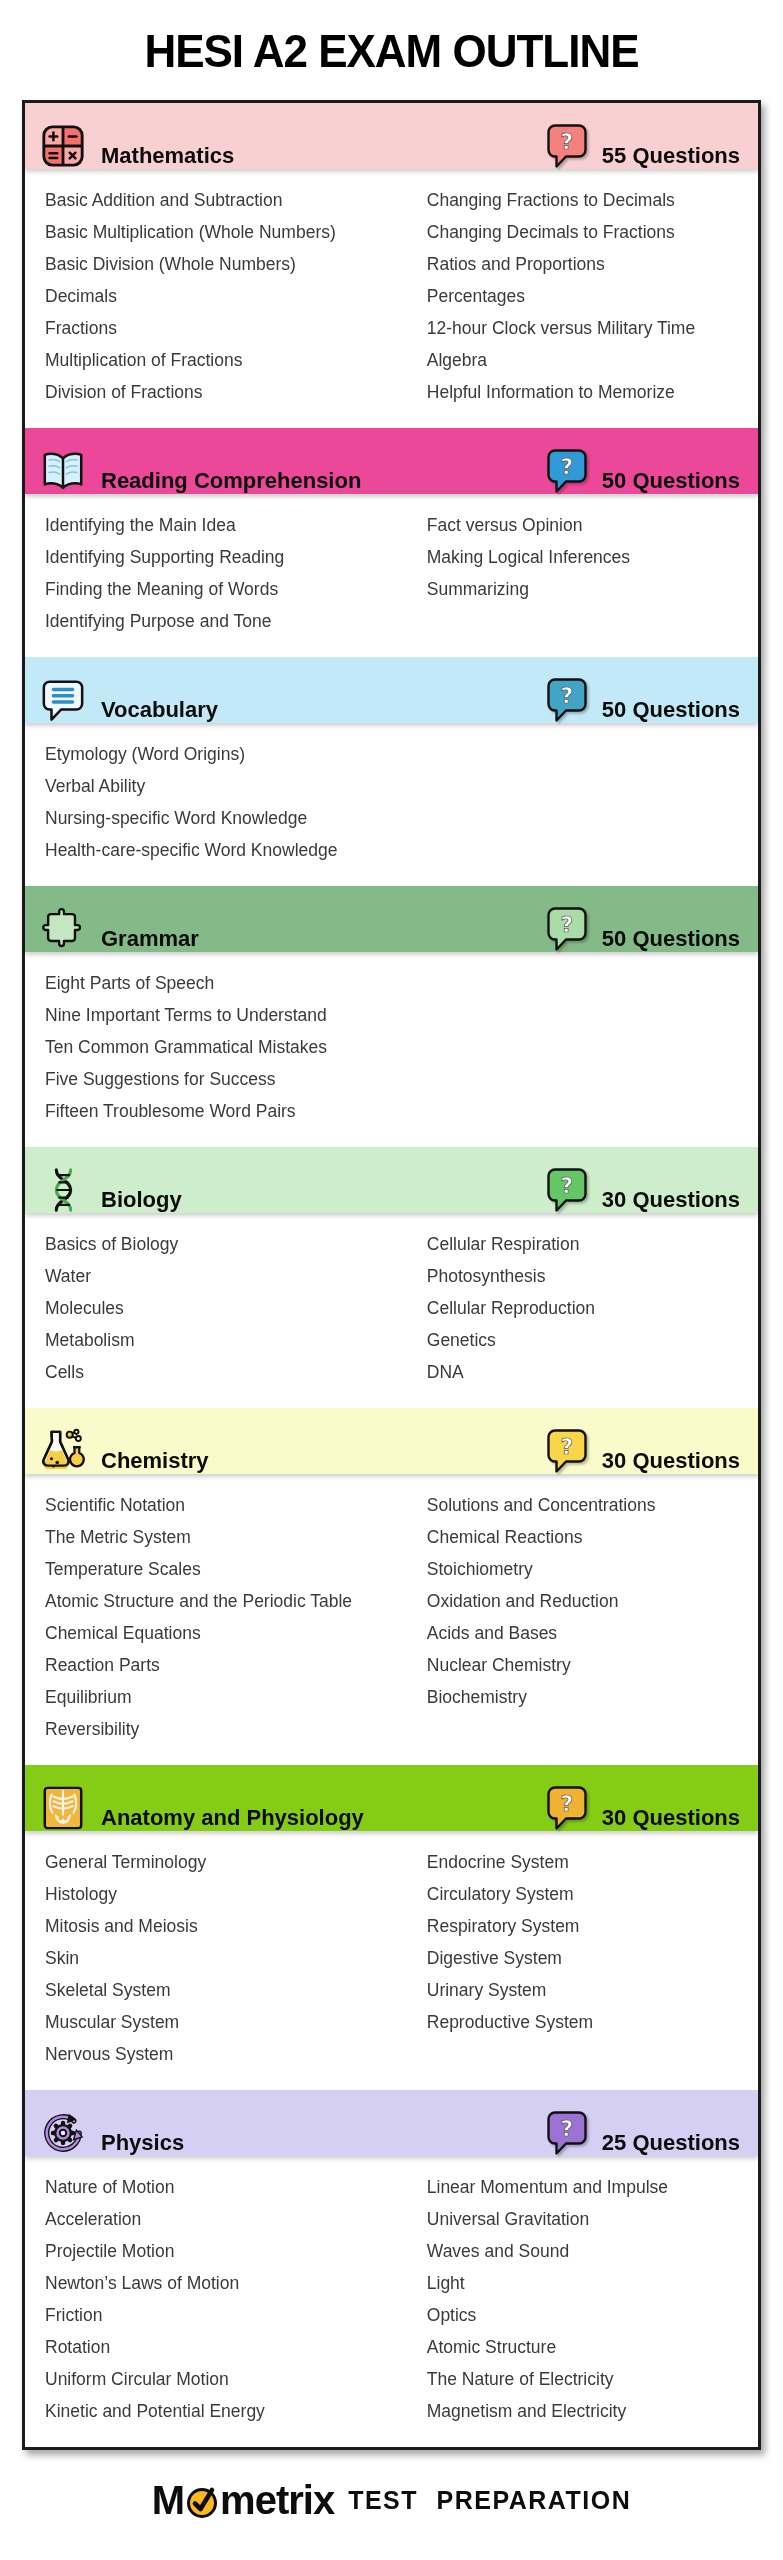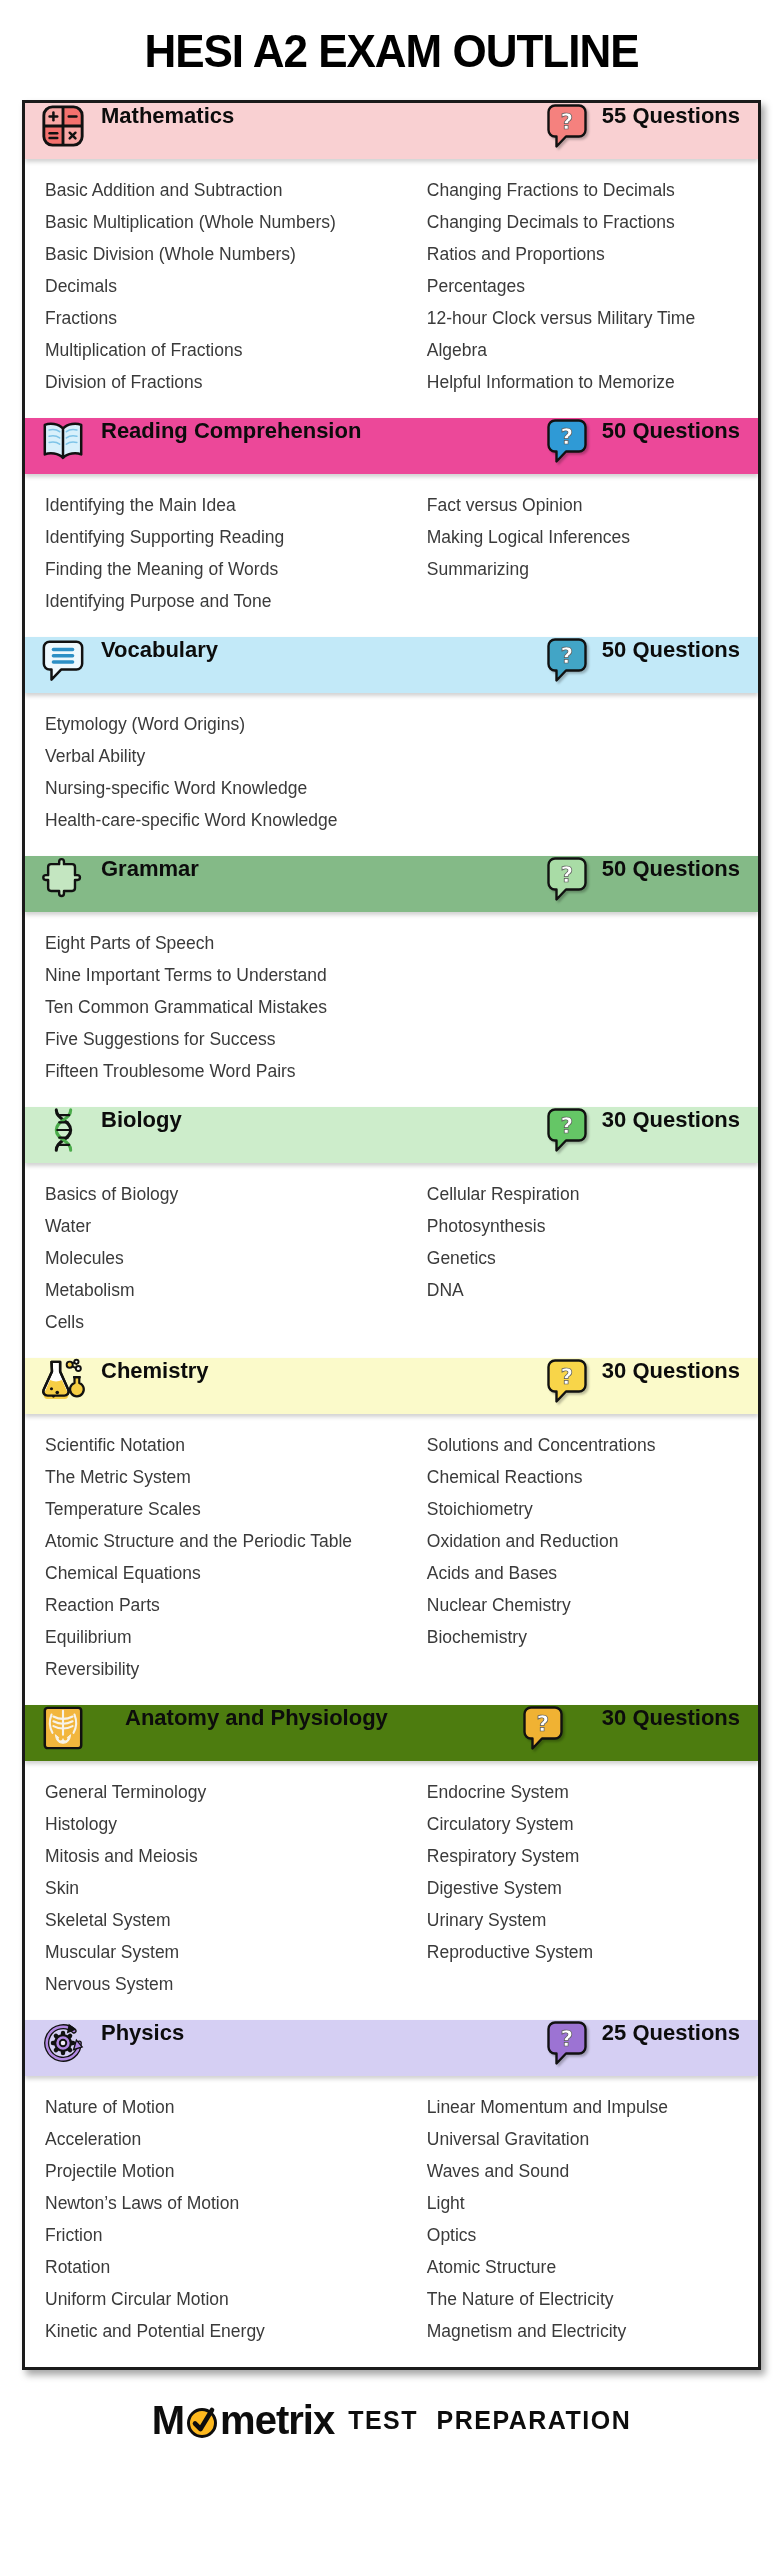--- a/index.html
+++ b/index.html
@@ -22,23 +22,23 @@
   }
 
   .outline-box {
     margin:0 22px;
     border:3px solid #1b1b1b;
     background:#fff;
     box-shadow:4px 5px 7px rgba(0,0,0,0.35);
   }
 
   .section-header {
-    height:56px;
+    height:66px;
     display:flex;
-    align-items:flex-start;
+    align-items:flex-end;
     padding:0 18px 0 15px;
     box-shadow:0 3px 4px rgba(0,0,0,0.18);
     position:relative;
     z-index:2;
   }
   .section-icon { width:46px; height:46px; flex:0 0 46px; margin-right:15px; }
   .section-icon svg { width:100%; height:100%; display:block; }
   .section-title {
     font-size:22px;
     font-weight:700;
@@ -290,20 +290,21 @@
           <div class="topic-col">
             <div class="topic">Basics of Biology</div>
             <div class="topic">Water</div>
             <div class="topic">Molecules</div>
             <div class="topic">Metabolism</div>
             <div class="topic">Cells</div>
           </div>
           <div class="topic-col">
             <div class="topic">Cellular Respiration</div>
             <div class="topic">Photosynthesis</div>
+            <div class="topic">Cellular Reproduction</div>
             <div class="topic">Genetics</div>
             <div class="topic">DNA</div>
           </div>
         </div>
   </div>
 
   <div class="section">
     <div class="section-header" style="background: rgb(251, 250, 202);">
       <span class="section-icon">
             <svg viewBox="0 0 48 48">
@@ -351,21 +352,21 @@
             <div class="topic">Stoichiometry</div>
             <div class="topic">Oxidation and Reduction</div>
             <div class="topic">Acids and Bases</div>
             <div class="topic">Nuclear Chemistry</div>
             <div class="topic">Biochemistry</div>
           </div>
         </div>
   </div>
 
   <div class="section">
-    <div class="section-header" style="background: #4d7c0f; gap: 24px;">
+    <div class="section-header" style="background: #84cc16;">
       <span class="section-icon">
             <svg viewBox="0 0 48 48">
       <rect x="5" y="3" width="38" height="42" rx="3" fill="#f2b63d" stroke="#111" stroke-width="2.6"></rect>
       <g stroke="#f7f3e8" stroke-width="2.2" fill="none" stroke-linecap="round">
         <line x1="24" y1="6" x2="24" y2="31"></line>
         <path d="M14 12 q10 5 20 0"></path>
         <path d="M14 17 q10 5 20 0"></path>
         <path d="M14 22 q10 5 20 0"></path>
         <path d="M12 10 q-4 10 1 19"></path>
         <path d="M36 10 q4 10 -1 19"></path>

